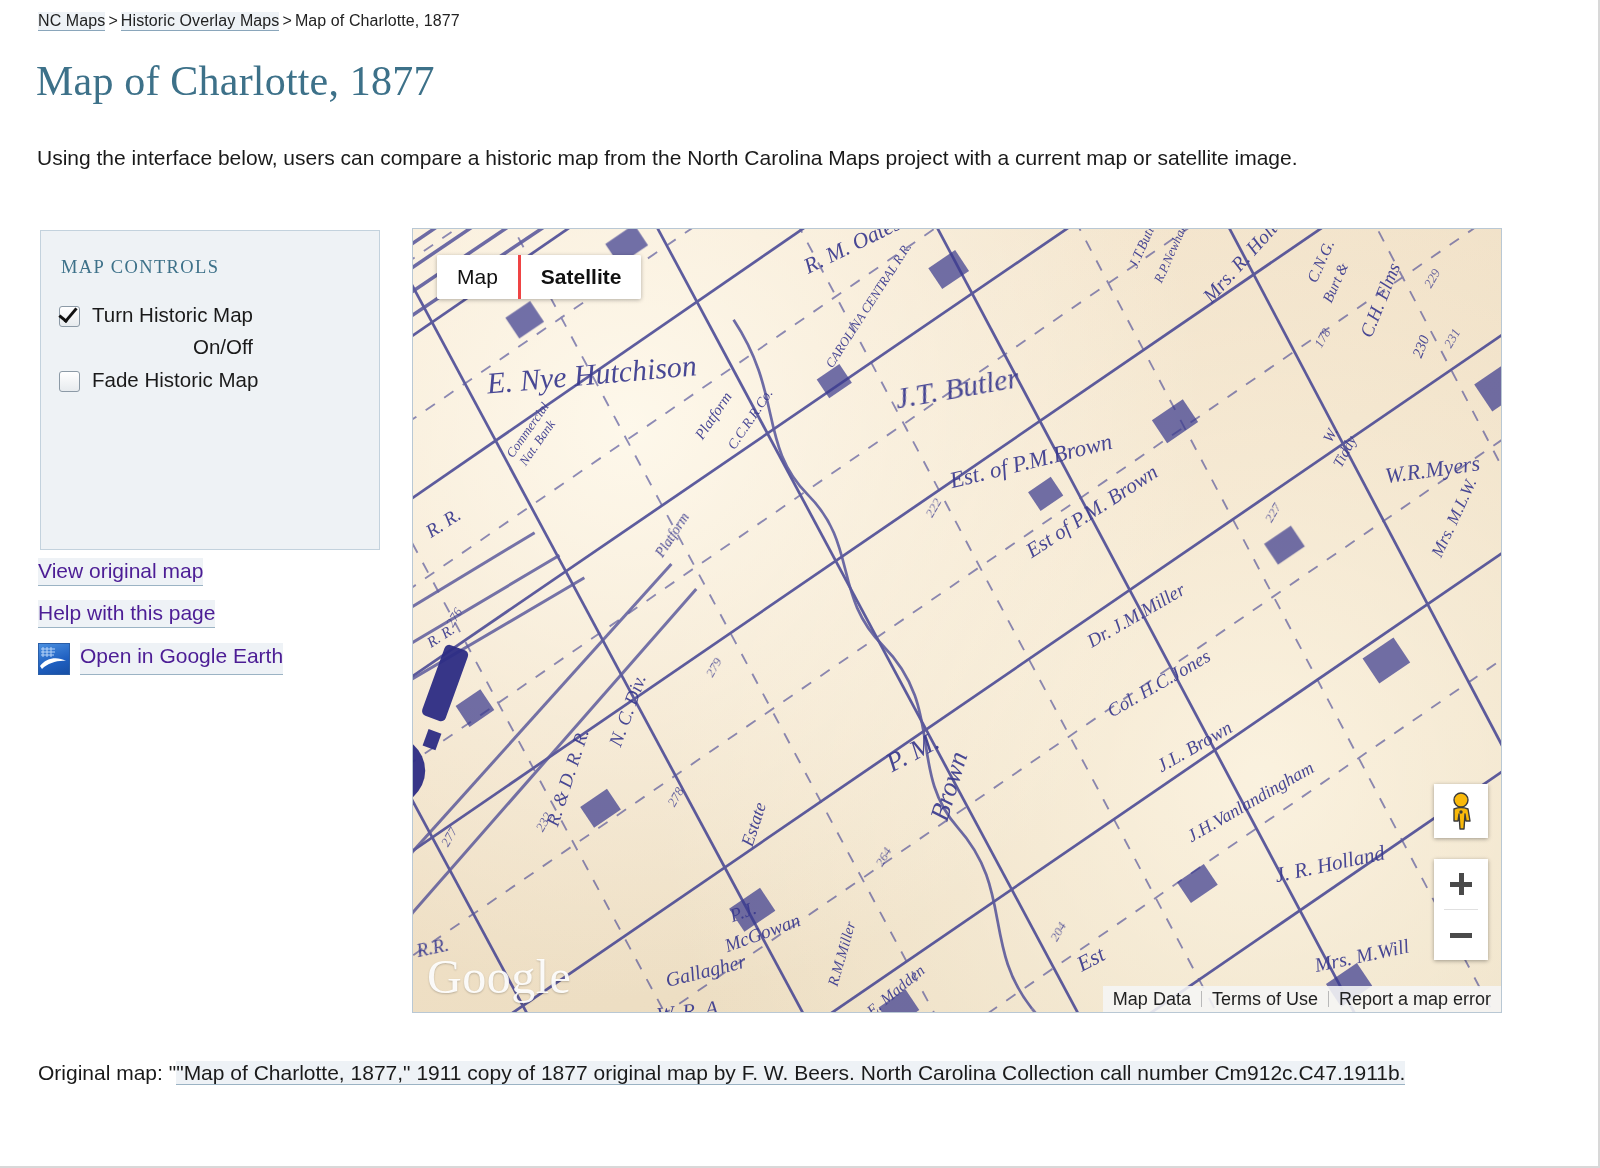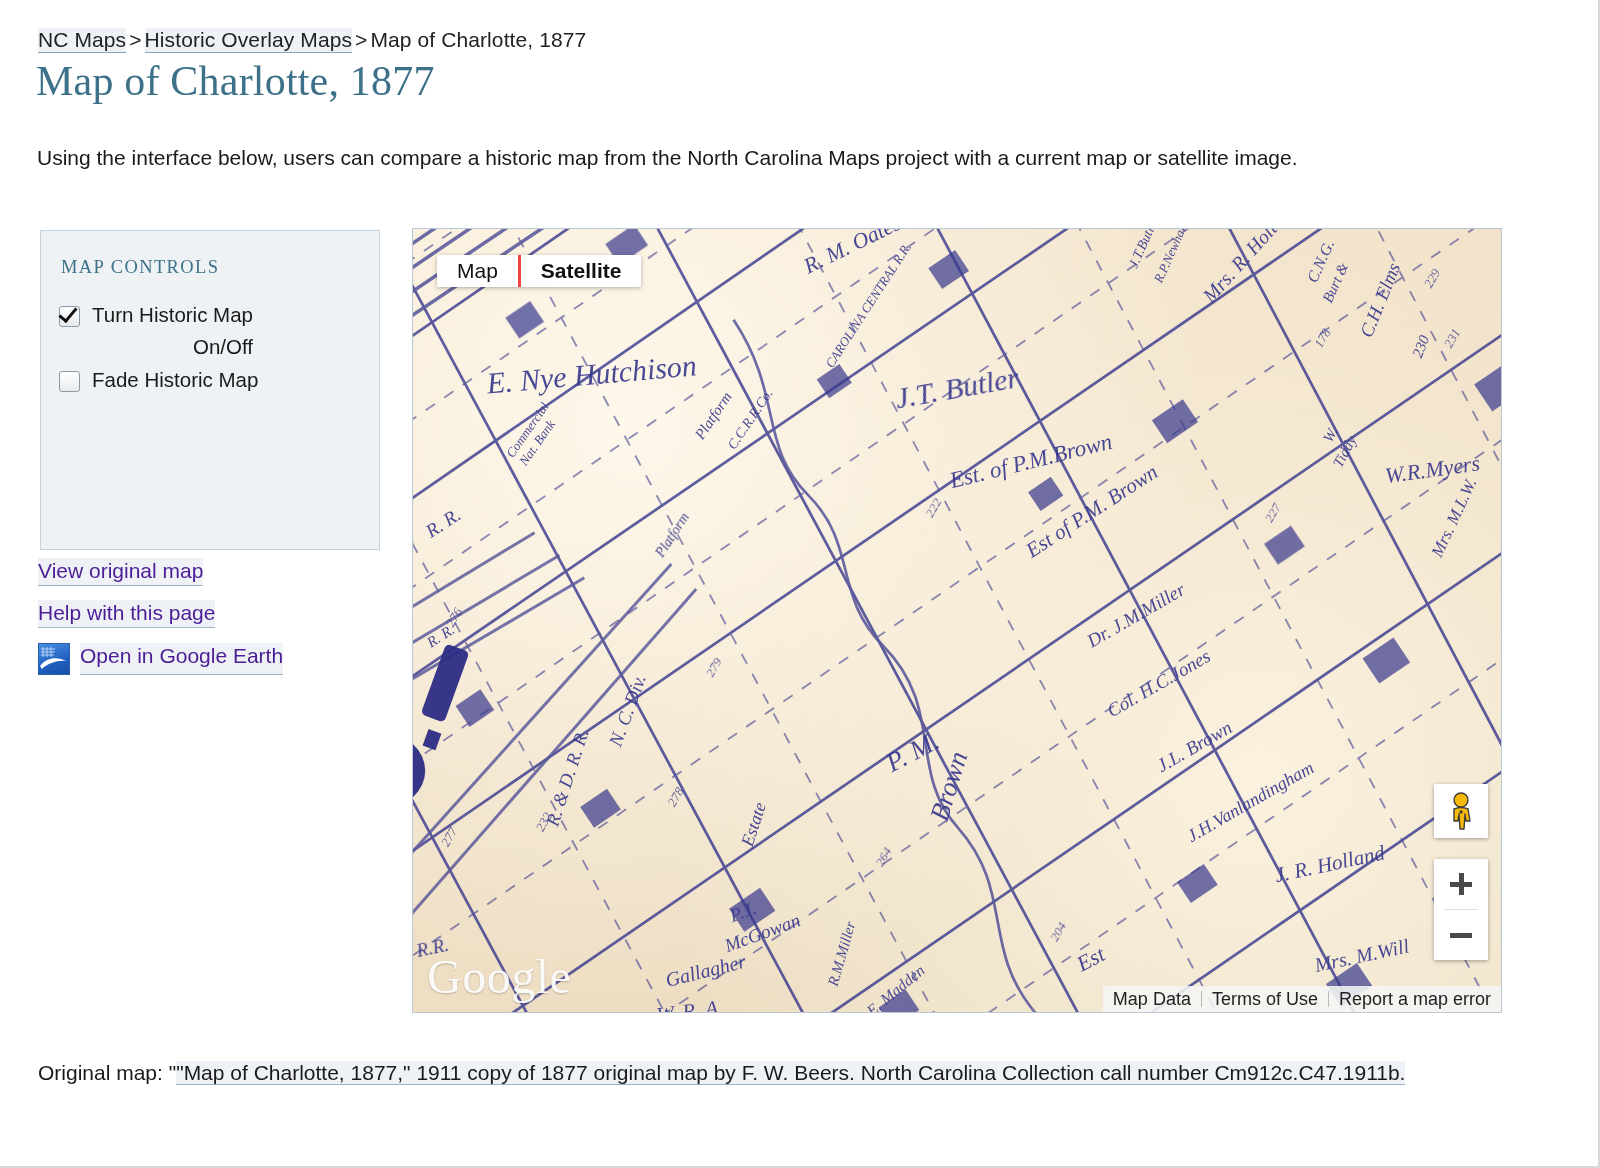--- a/index.html
+++ b/index.html
@@ -23,22 +23,22 @@
     background: #ffffff;
     box-sizing: border-box;
     border-right: 2px solid #d8d8d8;
     border-bottom: 2px solid #d8d8d8;
   }
 
   
   .breadcrumb {
     position: absolute;
     left: 38px;
-    top: 28px;
-    font-size: 21px;
+    top: 12px;
+    font-size: 16px;
     color: #222;
     letter-spacing: 0.1px;
     white-space: nowrap;
   }
   .breadcrumb a {
     color: #222;
     text-decoration: none;
     border-bottom: 1px solid #8aa6bb;
     background: #eef2f6;
     padding-bottom: 1px;
@@ -204,21 +204,21 @@
   
   .maptype {
     position: absolute;
     left: 24px;
     top: 26px;
     display: flex;
     background: #fff;
     border-radius: 2px;
     box-shadow: 0 1px 4px rgba(0,0,0,0.3);
     overflow: hidden;
-    height: 32px;
+    height: 44px;
   }
   .maptype .mt {
     display: flex;
     align-items: center;
     justify-content: center;
     padding: 0 20px;
     font-size: 21px;
     color: #111;
     cursor: pointer;
     background: #fff;

